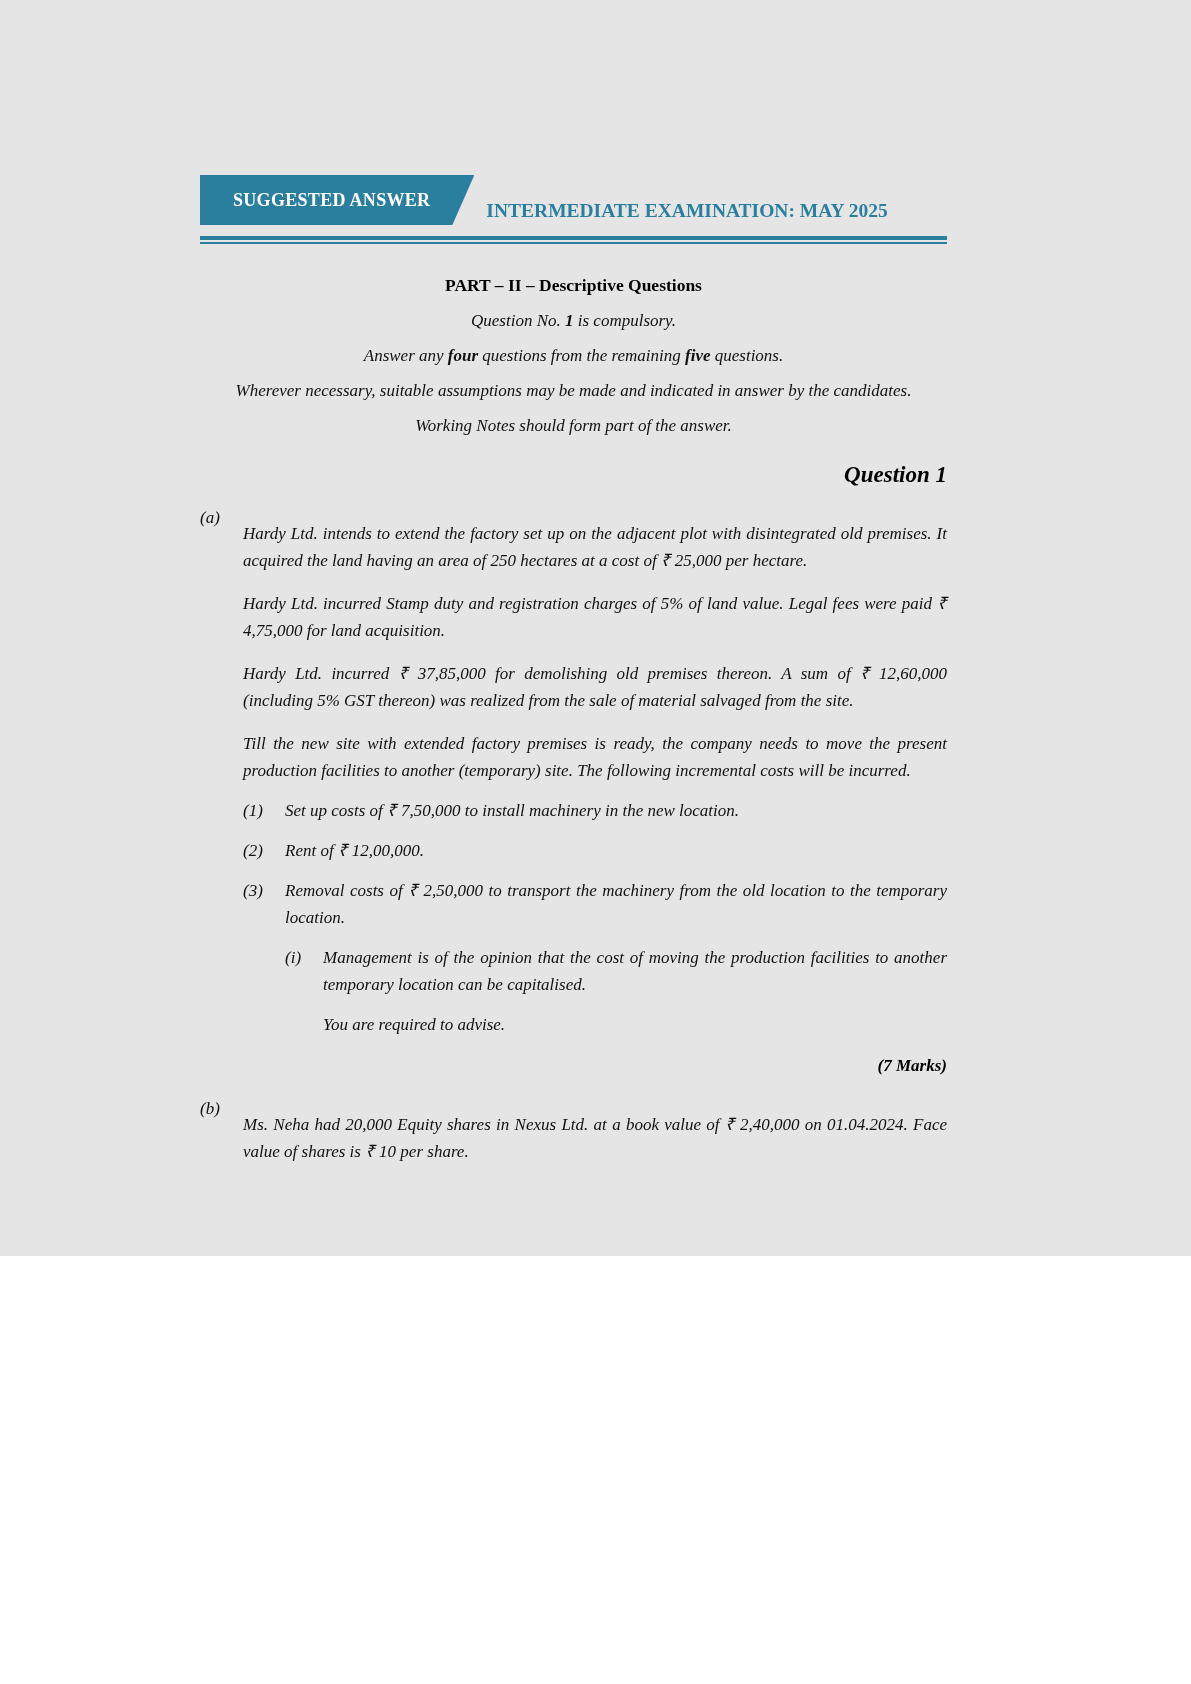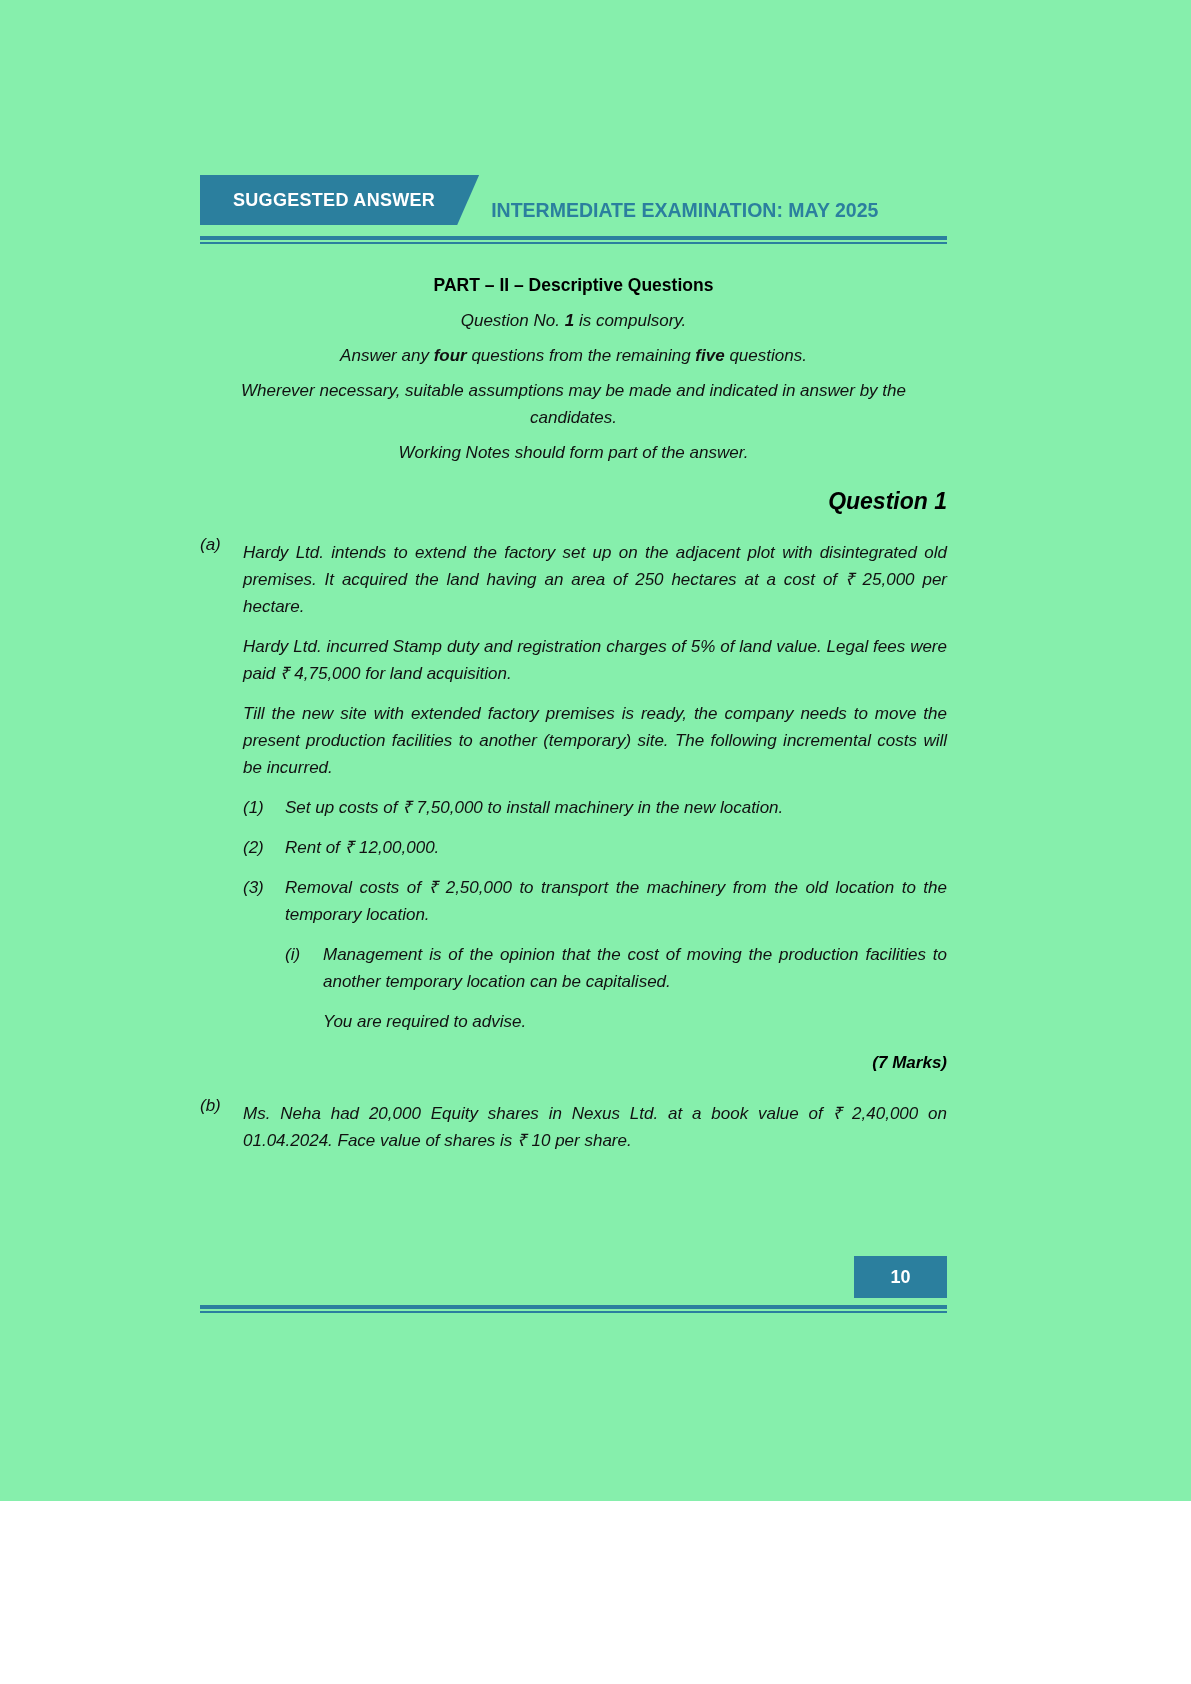--- a/index.html
+++ b/index.html
@@ -1,22 +1,22 @@
 <!DOCTYPE html>
 <html style="--accent: #2b7f9e;"><head>
 <meta charset="utf-8">
 <style>
   * { box-sizing: border-box; }
   html, body { margin: 0; padding: 0; background: #ffffff; }
   .page {
     position: relative;
     width: 1191px;
-    height: 1501px;
-    background: #86efac;
-    font-family: Liberation Sans, sans-serif;
+    height: 1256px;
+    background: #e5e5e5;
+    font-family: Liberation Serif, serif;
     color: #111111;
     overflow: hidden;
   }
   .content {
     position: absolute;
     left: 200px;
     top: 175px;
     width: 747px;
   }
 
@@ -70,21 +70,21 @@
   .q-heading {
     font-weight: bold;
     font-size: 23px;
     text-align: right;
     margin-top: 22px;
     color: #000000;
   }
   .qpart { display: flex; margin-top: 16px; }
   .qlabel { flex: 0 0 43px; }
   .qbody  { flex: 1; min-width: 0; }
-  .qbody p { margin: 8px 0 13px; }
+  .qbody p { margin: 16px 0 13px; }
   .list-item { display: flex; margin: 0 0 13px; }
   .ilabel { flex: 0 0 42px; }
   .itext  { flex: 1; min-width: 0; }
   .sublist { margin-left: 42px; }
   .sublist .ilabel { flex: 0 0 38px; }
   .marks {
     text-align: right;
     font-weight: bold;
     color: #000000;
     margin-top: 14px;
@@ -135,20 +135,21 @@
 
       <p class="instr">Working Notes should form part of the answer.</p>
 
       <div class="q-heading">Question 1</div>
 
       <div class="qpart">
         <div class="qlabel">(a)</div>
         <div class="qbody">
           <p>Hardy Ltd. intends to extend the factory set up on the adjacent plot with disintegrated old premises. It acquired the land having an area of 250 hectares at a cost of ₹ 25,000 per hectare.</p>
           <p>Hardy Ltd. incurred Stamp duty and registration charges of 5% of land value. Legal fees were paid ₹ 4,75,000 for land acquisition.</p>
+          <p>Hardy Ltd. incurred ₹ 37,85,000 for demolishing old premises thereon. A sum of ₹ 12,60,000 (including 5% GST thereon) was realized from the sale of material salvaged from the site.</p>
           <p>Till the new site with extended factory premises is ready, the company needs to move the present production facilities to another (temporary) site. The following incremental costs will be incurred.</p>
 
           <div class="list-item">
             <div class="ilabel">(1)</div>
             <div class="itext">Set up costs of ₹ 7,50,000 to install machinery in the new location.</div>
           </div>
           <div class="list-item">
             <div class="ilabel">(2)</div>
             <div class="itext">Rent of ₹ 12,00,000.</div>
           </div>

